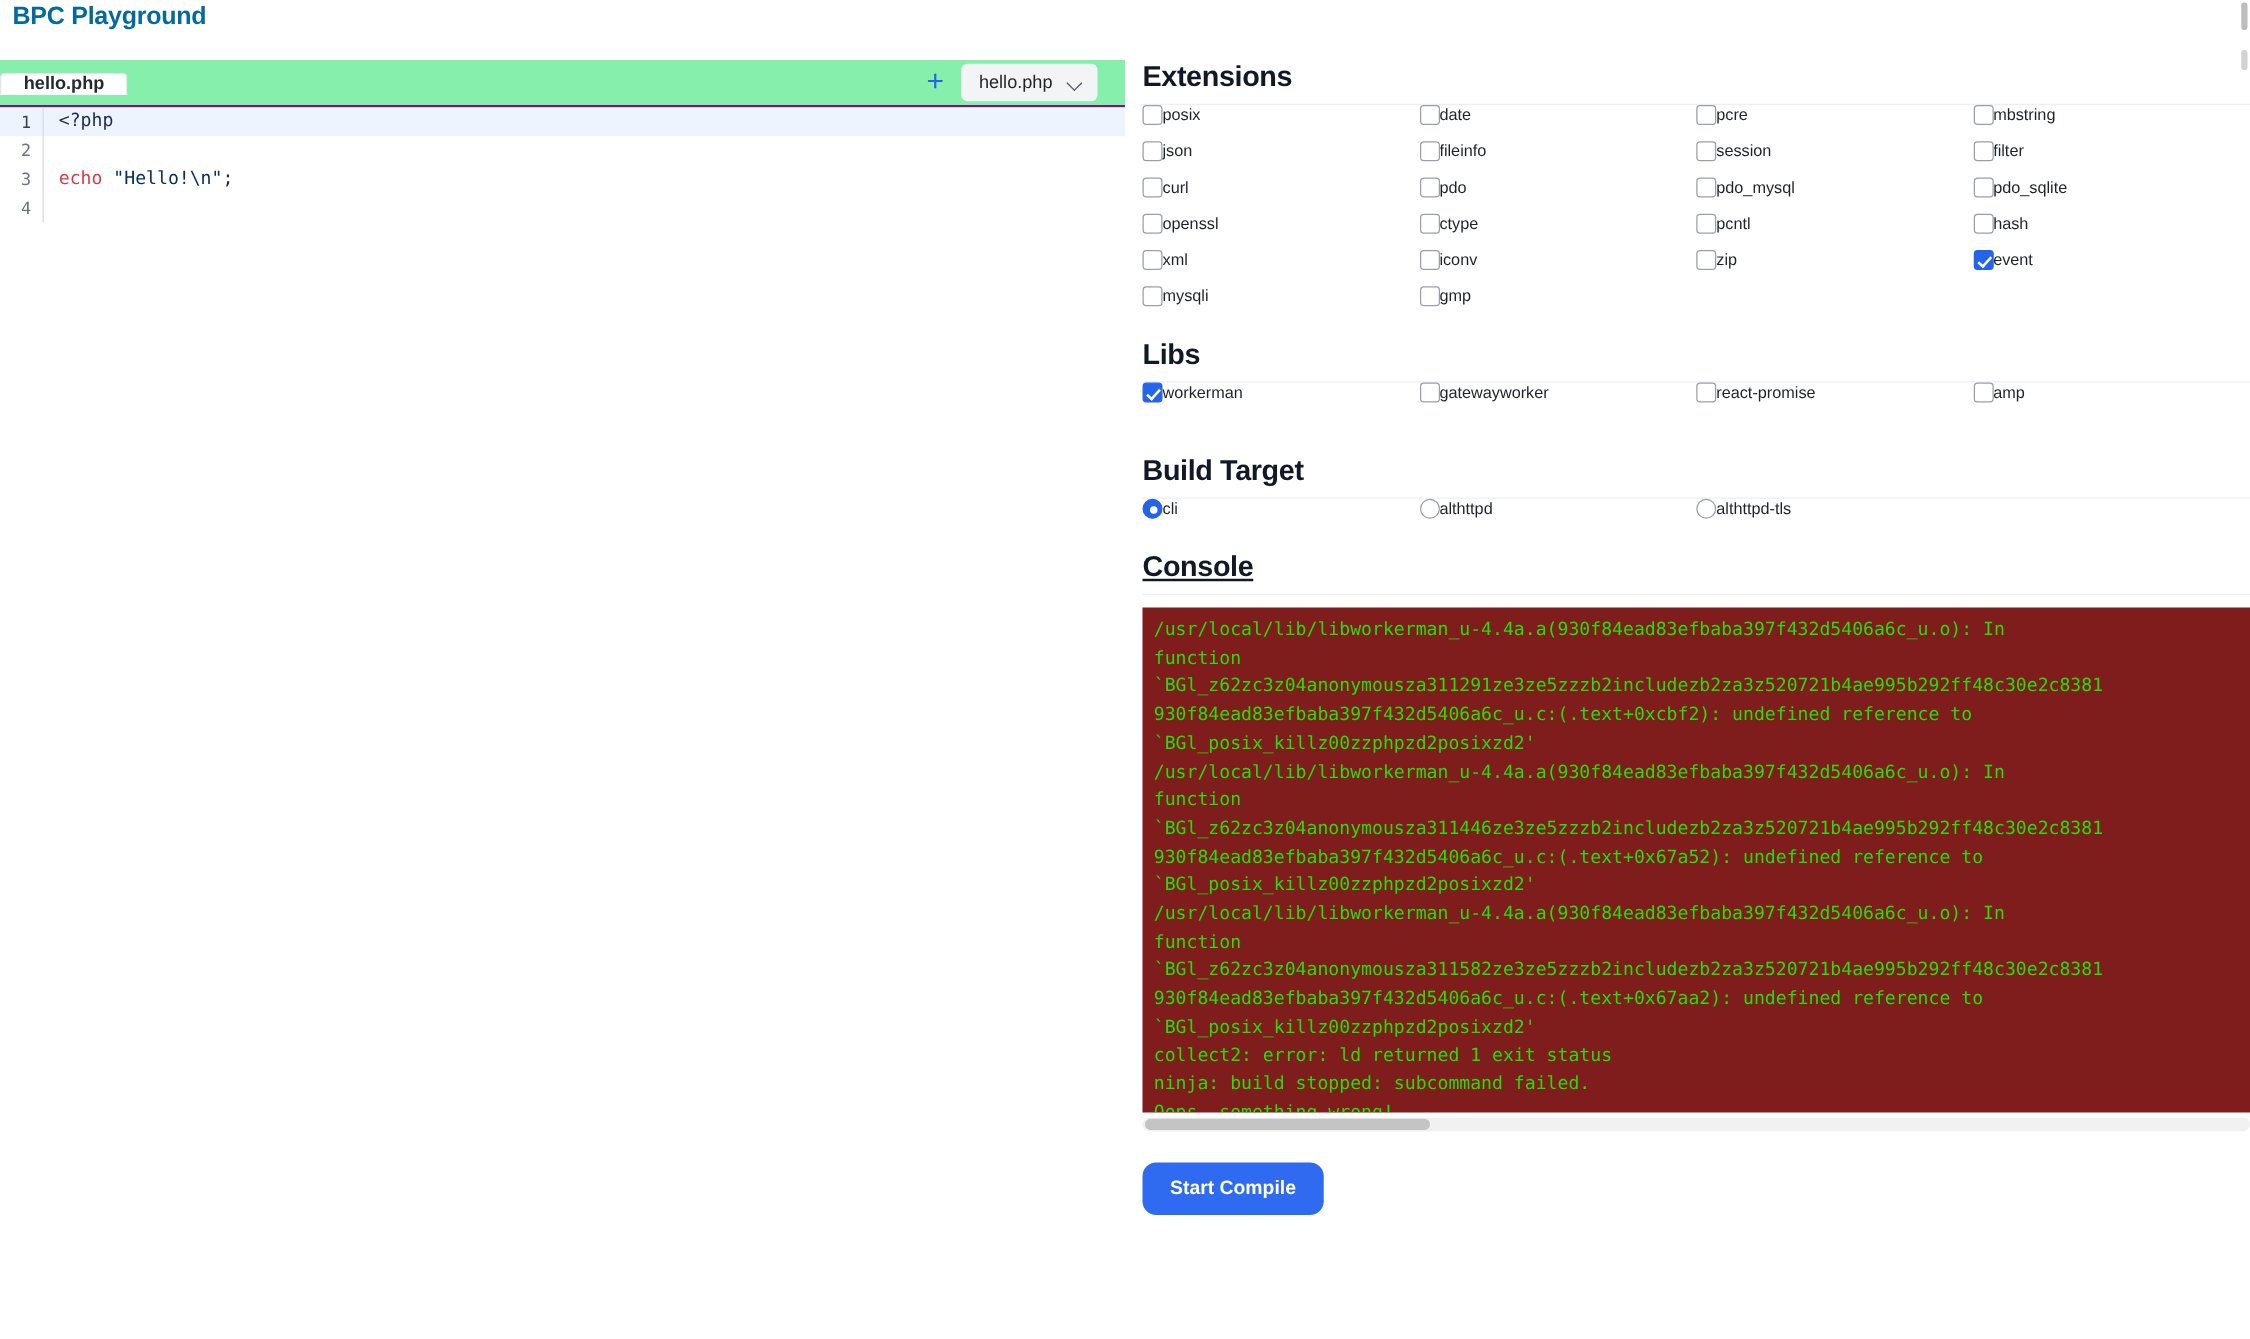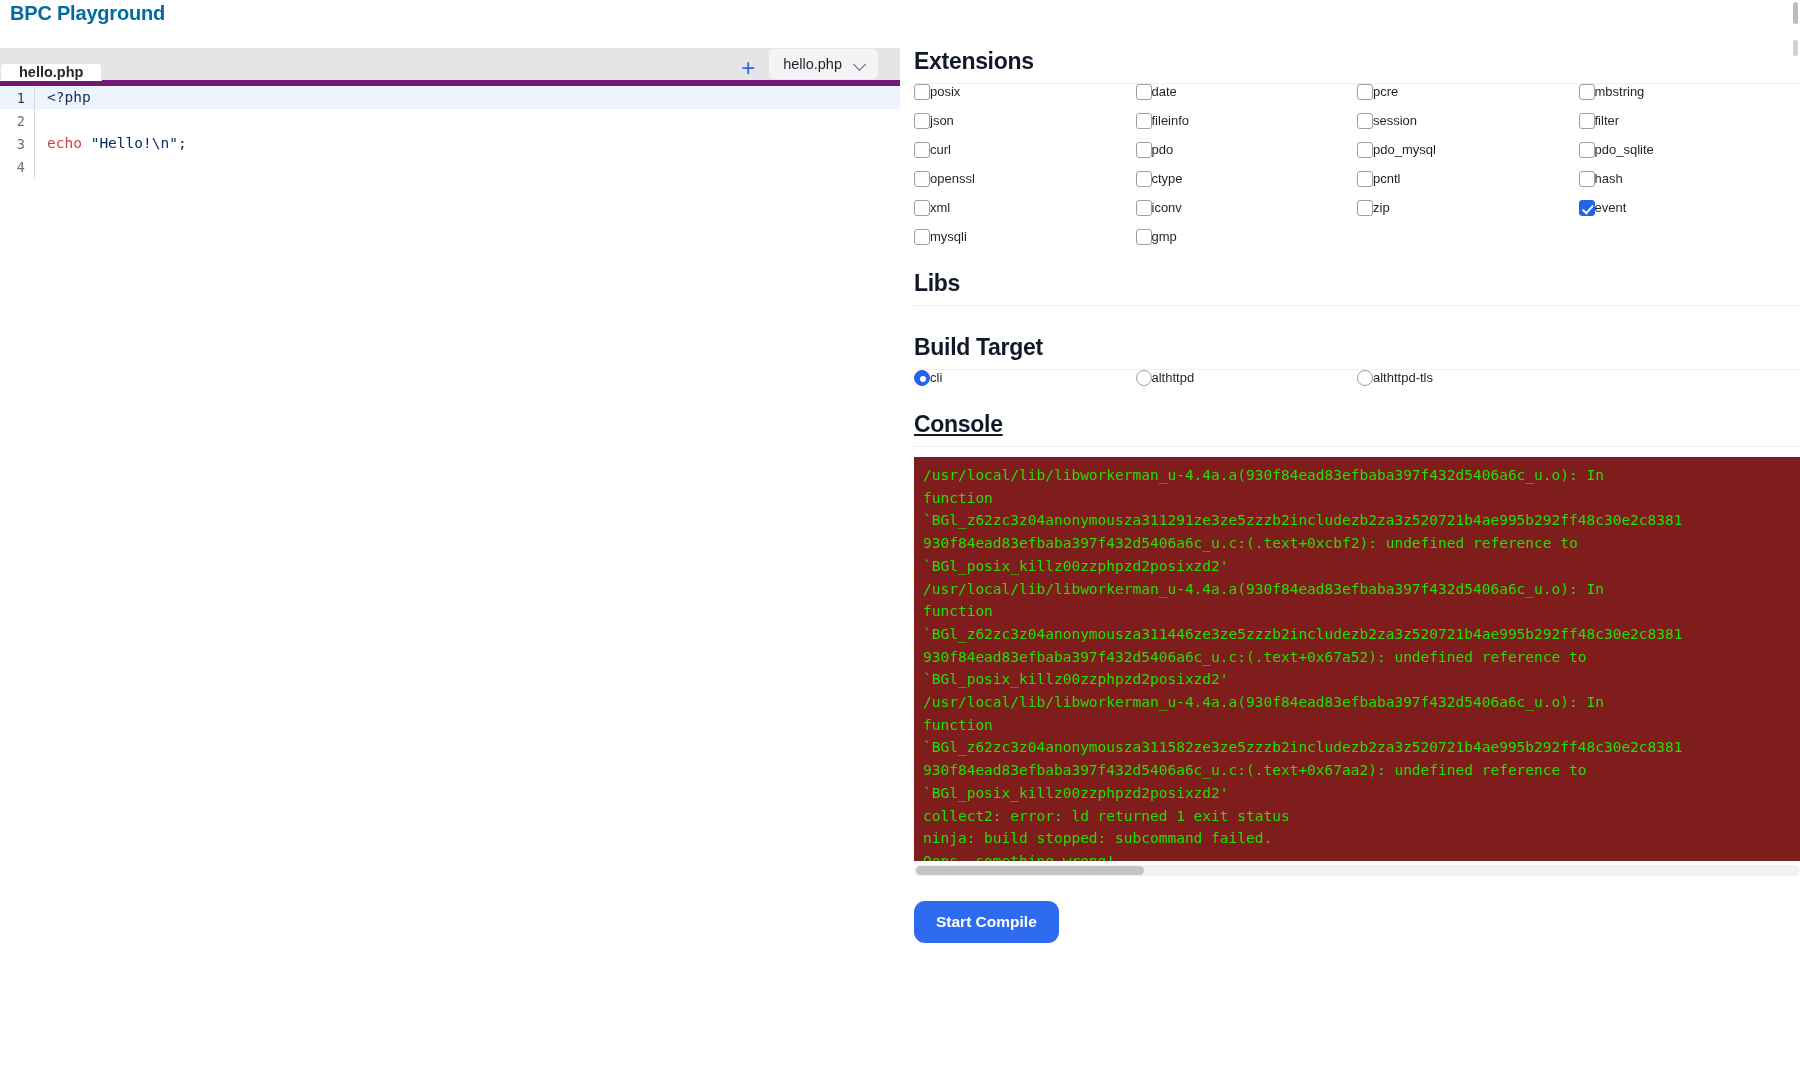--- a/index.html
+++ b/index.html
@@ -17,22 +17,22 @@
     position: absolute; left: 10px; top: 0px;
     font-size: 20px; font-weight: 700; color: #0369a1;
     letter-spacing: -0.2px; line-height: 26px;
   }
 
   
   .left-pane { position: absolute; left: 0; top: 48px; width: 900px; height: 1023px; }
 
   .tabbar {
     position: relative; height: 38px; width: 900px;
-    border-bottom: 6px solid #701a75; background: #e5e5e5;
-    display: flex; align-items: flex-end;
+    border-bottom: 2px solid #701a75; background: #86efac;
+    display: flex; align-items: center;
   }
   .tab {
     padding: 0 18px; display: flex; align-items: center;
     font-size: 14.5px; font-weight: 700; color: #24292e;
     background: #ffffff;
     border-left: 1px solid #e1e4e8;
     border-right: 1px solid #e1e4e8;
     border-top: 1px solid #e1e4e8;
     border-bottom: 1px solid #ffffff;
     margin-bottom: -1px;
@@ -292,20 +292,38 @@
           <span>mysqli</span>
         </div>
         <div class="opt">
           <span class="cb"></span>
           <span>gmp</span>
         </div>
       </div>
 
     <h2 class="section-title" style="margin-top:12px;">Libs</h2>
     <div class="section-rule"></div>
+    <div class="grid3-wide" id="libs-grid">
+        <div class="opt">
+          <span class="cb checked"></span>
+          <span>workerman</span>
+        </div>
+        <div class="opt">
+          <span class="cb"></span>
+          <span>gatewayworker</span>
+        </div>
+        <div class="opt">
+          <span class="cb"></span>
+          <span>react-promise</span>
+        </div>
+        <div class="opt">
+          <span class="cb"></span>
+          <span>amp</span>
+        </div>
+      </div>
 
     <h2 class="section-title" style="margin-top:28px;">Build Target</h2>
     <div class="section-rule"></div>
     <div class="grid3-wide" id="bt-grid">
         <div class="opt">
           <span class="rb checked"></span>
           <span>cli</span>
         </div>
         <div class="opt">
           <span class="rb"></span>

